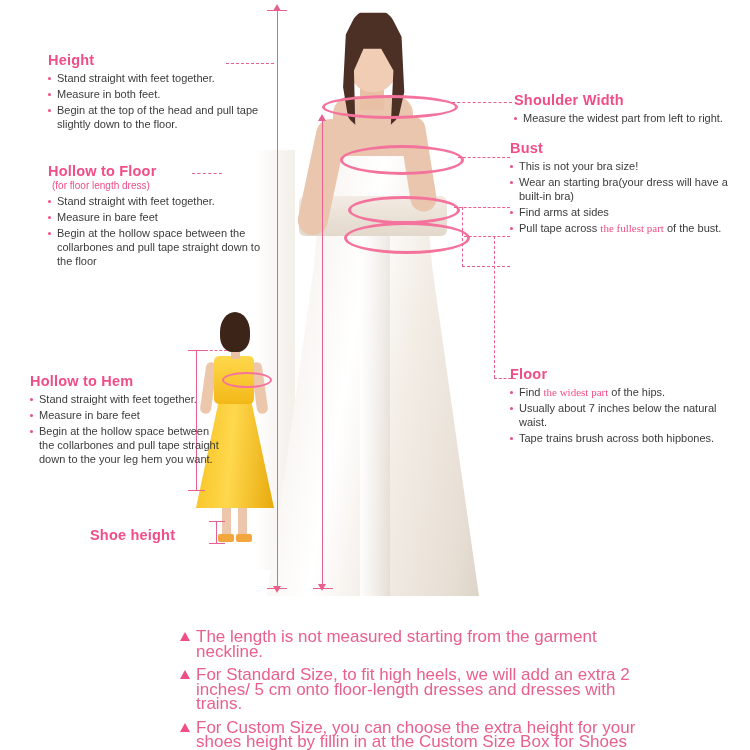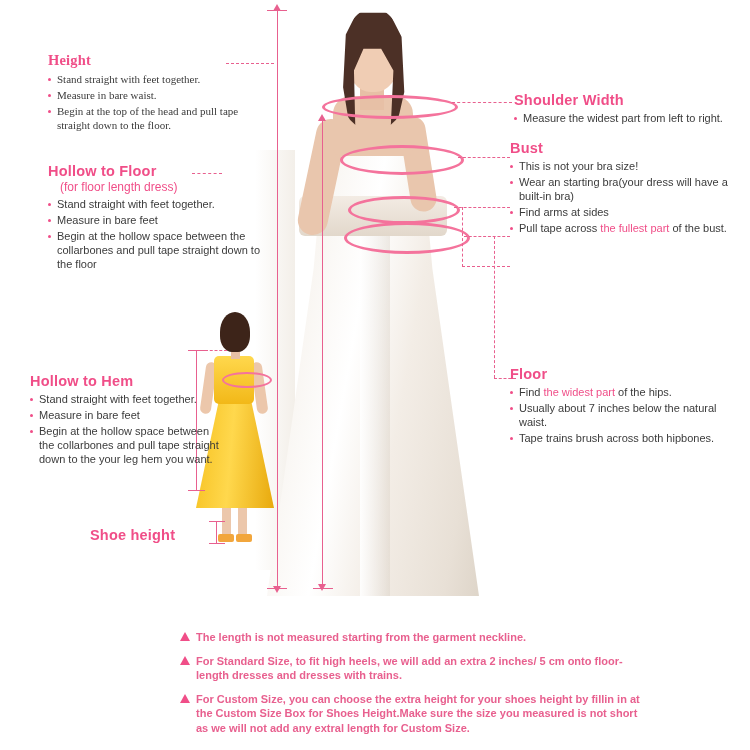--- a/index.html
+++ b/index.html
@@ -91,35 +91,35 @@
 
   .band{position:absolute;border:2px solid #f4739c;border-radius:50%;}
   .band.thick{border-width:3px;}
 
   
   .block{position:absolute;}
   .btitle{
     color:#f04e88;font-weight:bold;font-size:14.5px;letter-spacing:.2px;
     margin:0 0 3px 0;white-space:nowrap;
   }
-  .bsub{color:#f04e88;font-size:12px;margin:-2px 0 3px 12px;}
+  .bsub{color:#f04e88;font-size:10px;margin:-2px 0 3px 4px;}
   ul.blist{margin:0;padding:0;list-style:none;}
   ul.blist li{
     font-size:11px;line-height:14px;color:#3b3b3b;margin:0 0 2px 0;
     padding-left:9px;position:relative;
   }
   ul.blist li:before{
     content:"";position:absolute;left:0;top:6px;width:3px;height:3px;
     background:#f04e88;border-radius:50%;
   }
-  .hl{color:#f04e88;}
+  .hl{color:#f04e88;font-family:Liberation Serif, serif;}
 
   
   #notes{position:absolute;left:180px;top:630px;width:460px;}
-  .note{position:relative;padding-left:16px;margin-bottom:9px;font-size:11px;line-height:14.5px;color:#e8608f;font-weight:bold;}
+  .note{position:relative;padding-left:16px;margin-bottom:9px;font-size:17px;line-height:14.5px;color:#e8608f;}
   .note .tri{position:absolute;left:0;top:2px;width:0;height:0;border-left:5px solid transparent;border-right:5px solid transparent;border-bottom:9px solid #f04e88;}
 </style>
 </head>
 <body>
 
 <div id="stage">
 
   <div class="figure" id="bride">
     <div class="shadowL"></div>
     <div class="dress"></div>
@@ -178,26 +178,26 @@
   <div class="vline dash" style="left:462px;top:207px;height:60px;"></div>
   <div class="hline" style="left:462px;top:266px;width:48px;"></div>
   <div class="hline" style="left:464px;top:236px;width:46px;"></div>
   <div class="vline dash" style="left:494px;top:236px;height:142px;"></div>
   <div class="hline" style="left:494px;top:378px;width:22px;"></div>
 
   <div class="hline" style="left:226px;top:63px;width:48px;"></div>
 
   <div class="hline" style="left:192px;top:173px;width:30px;"></div>
 
-  <div class="block" style="left:48px;top:52px;width:218px;font-family:Liberation Serif, serif;">
+  <div class="block" style="left:48px;top:52px;width:218px;">
     <div class="btitle">Height</div>
     <ul class="blist">
       <li>Stand straight with feet together.</li>
-      <li>Measure in bare waist.</li>
-      <li>Begin at the top of the head and pull tape straight down to the floor.</li>
+      <li>Measure in both feet.</li>
+      <li>Begin at the top of the head and pull tape slightly down to the floor.</li>
     </ul>
   </div>
 
   <div class="block" style="left:48px;top:163px;width:216px;">
     <div class="btitle">Hollow to Floor</div>
     <div class="bsub">(for floor length dress)</div>
     <ul class="blist">
       <li>Stand straight with feet together.</li>
       <li>Measure in bare feet</li>
       <li>Begin at the hollow space between the collarbones and pull tape straight down to the floor</li>

